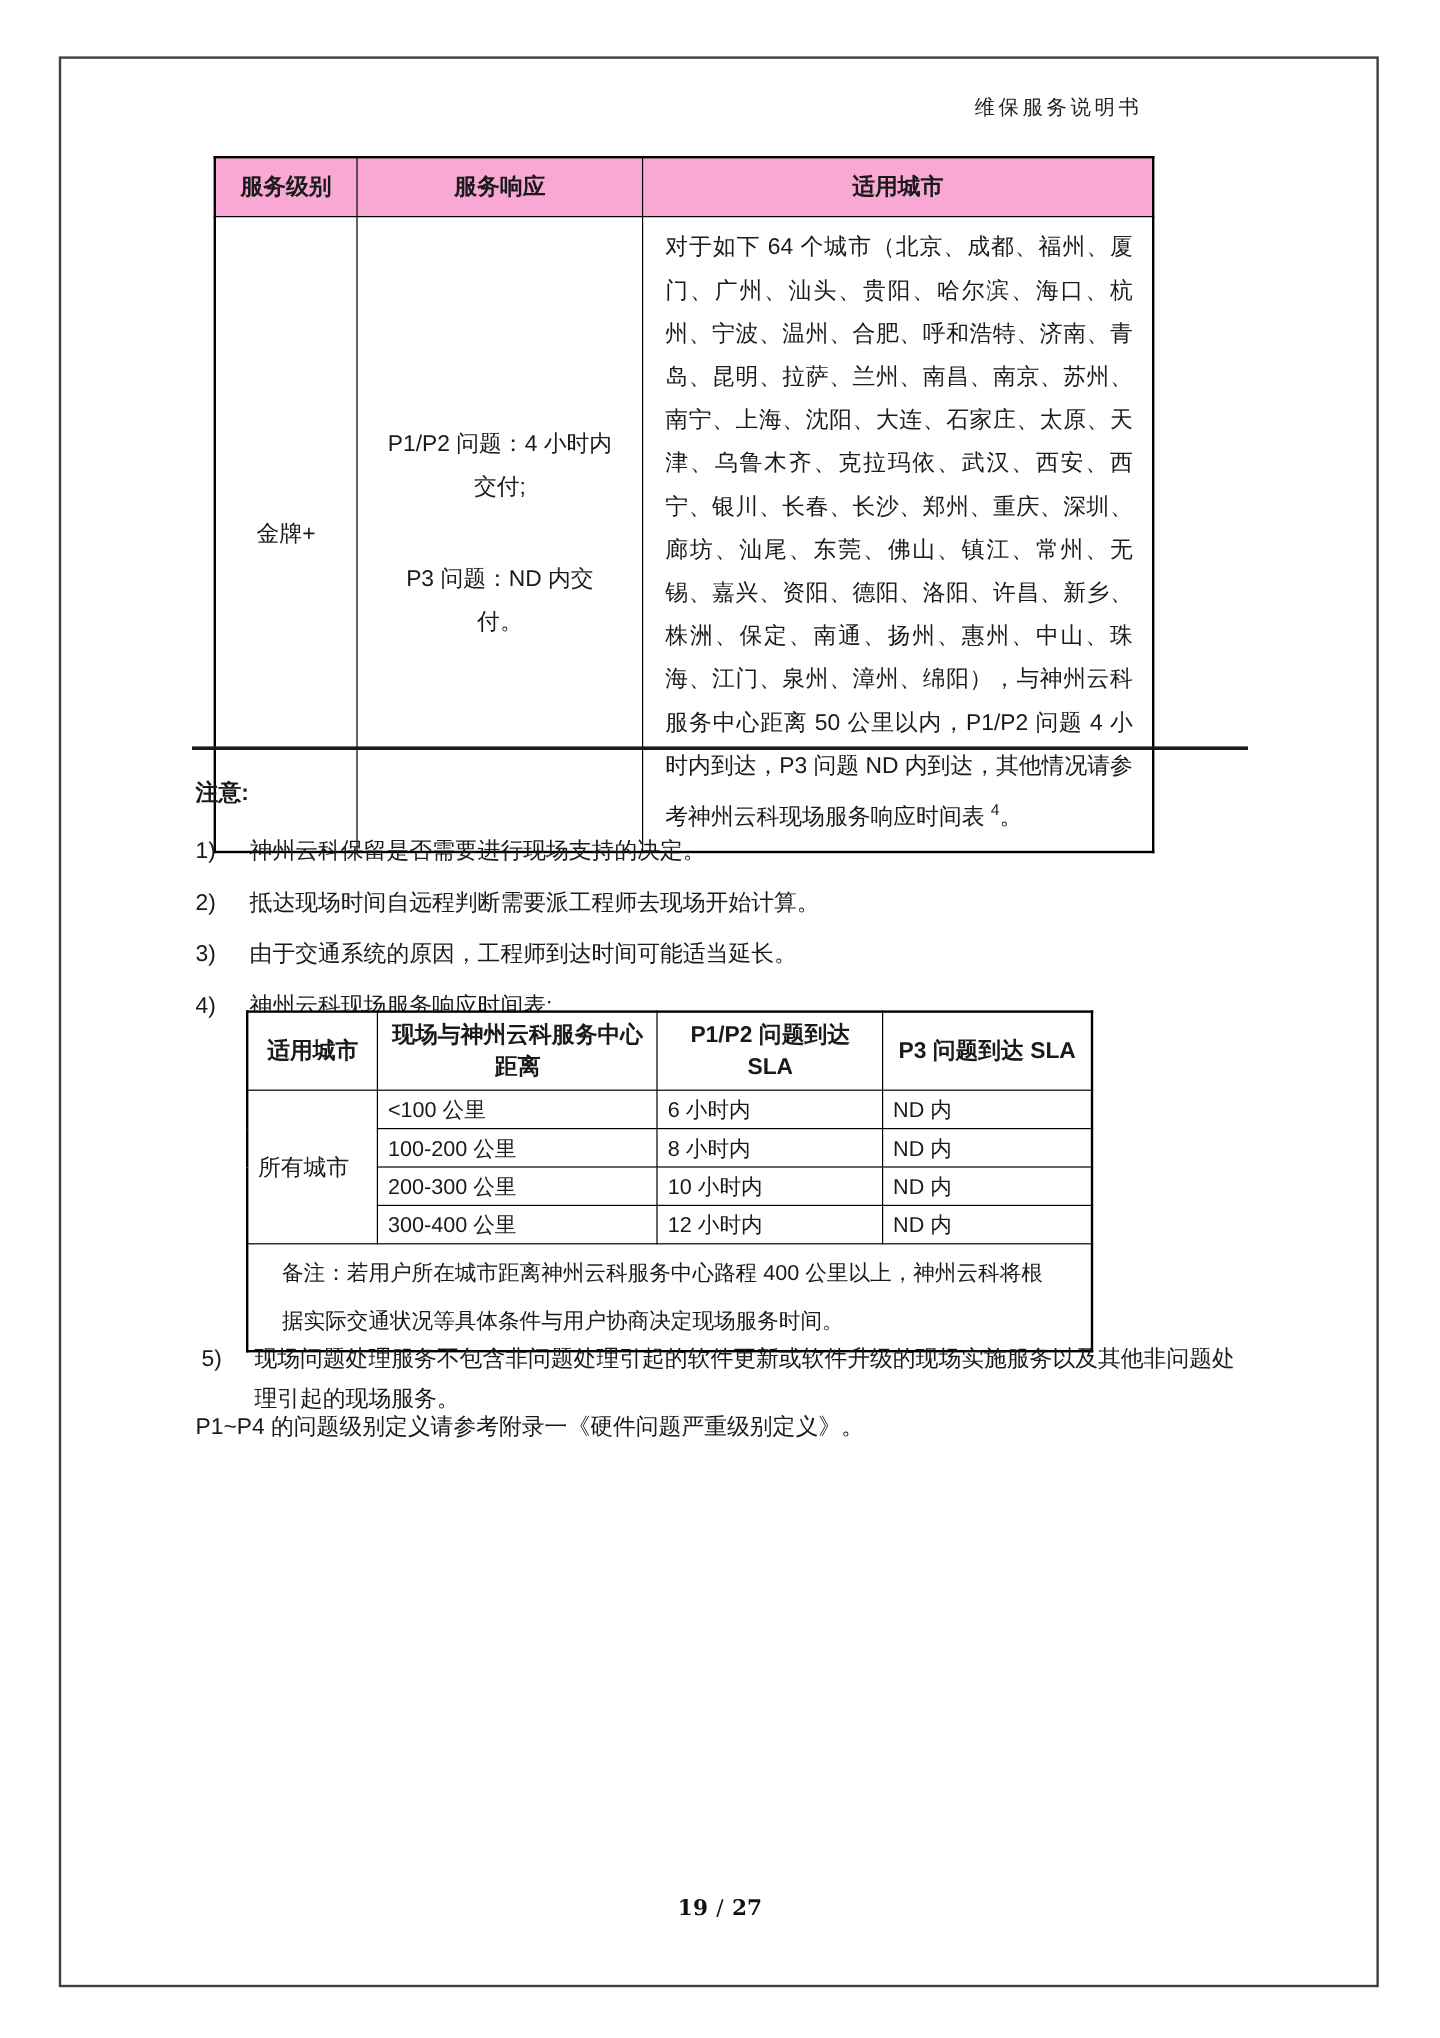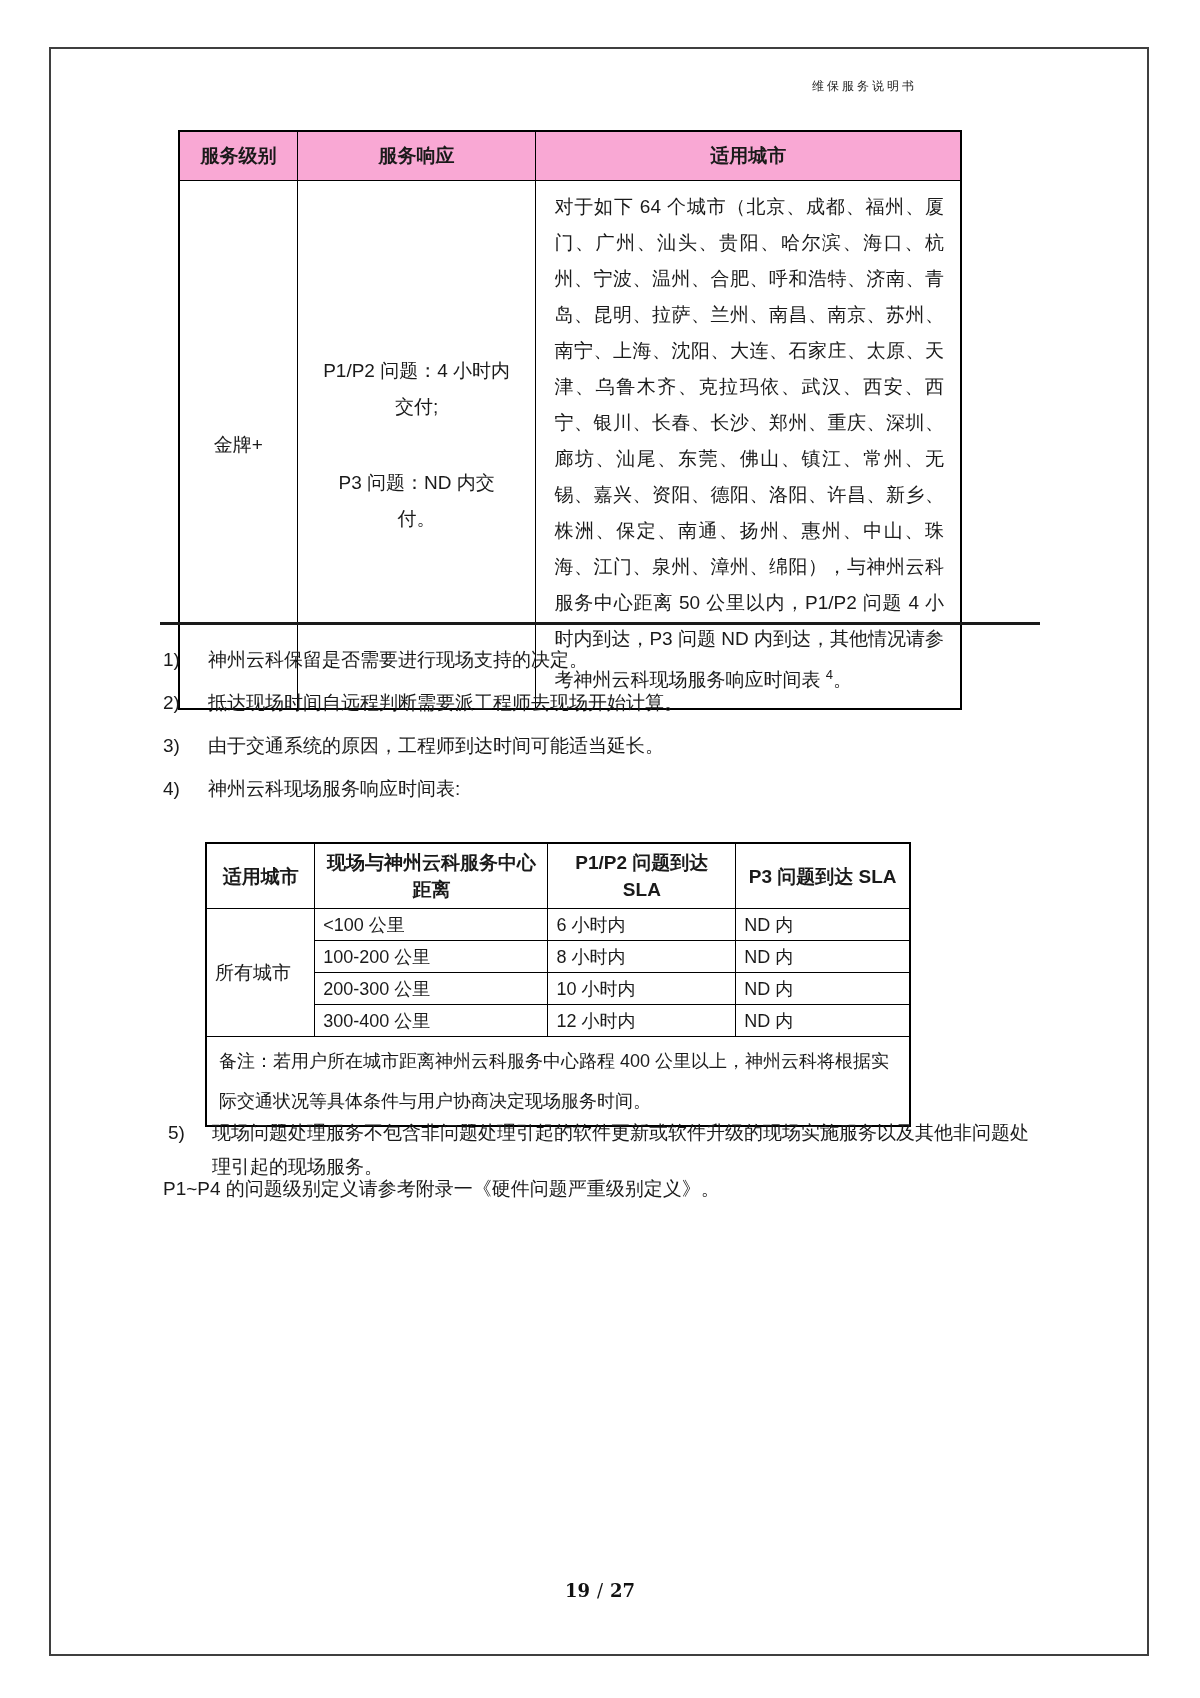--- a/index.html
+++ b/index.html
@@ -8,21 +8,21 @@
     font-family:"Liberation Sans","DejaVu Sans",sans-serif;color:#1a1a1a;
     overflow:hidden;
   }
   .page-frame{
     position:absolute;left:49px;top:47px;width:1100px;height:1609px;
     border:2px solid #3f3f3f;box-sizing:border-box;background:#ffffff;
   }
   .doc-header{
     position:absolute;top:78px;left:812px;
     font-family:"DejaVu Serif","Liberation Serif",serif;
-    font-size:12px;letter-spacing:3px;color:#222;
+    font-size:17px;letter-spacing:3px;color:#222;
   }
   
   table{border-collapse:collapse;}
   .table1{
     position:absolute;left:178px;top:130px;width:784px;
     border:2px solid #000;
   }
   .table1 th{
     background:#f9a8d4;border:1px solid #000;height:46px;
     font-size:19px;font-weight:bold;text-align:center;vertical-align:middle;
@@ -58,21 +58,21 @@
   .table2 th{
     border:1.5px solid #000;font-size:19px;font-weight:bold;text-align:center;
     vertical-align:middle;height:60px;line-height:27px;padding:2px 6px;background:#fff;
   }
   .table2 td{border:1.5px solid #000;height:29px;padding:1px 8px;vertical-align:middle;}
   .t2-c1{width:92px;font-size:19px;}
   .t2-c2{width:218px;}
   .t2-c3{width:172px;}
   .t2-c4{width:158px;}
   .remark-cell{
-    line-height:40px;padding:4px 12px !important;font-size:18px;height:auto !important;
+    line-height:40px;padding:4px 28px !important;font-size:18px;height:auto !important;
   }
   
   .item5{
     position:absolute;left:168px;top:1116px;width:878px;font-size:19px;line-height:34px;
     display:flex;
   }
   .item5 .num{width:44px;flex:0 0 44px;}
   .item5 .txt{flex:1;}
   .final-line{position:absolute;left:163px;top:1176px;font-size:19px;}
   
@@ -111,20 +111,21 @@
         <p>P3 问题：ND 内交付。</p>
       </td>
       <td class="cell-cities"><span>对于如下 64 个城市（北京、成都、福州、厦门、广州、汕头、贵阳、哈尔滨、海口、杭州、宁波、温州、合肥、呼和浩特、济南、青岛、昆明、拉萨、兰州、南昌、南京、苏州、南宁、上海、沈阳、大连、石家庄、太原、天津、乌鲁木齐、克拉玛依、武汉、西安、西宁、银川、长春、长沙、郑州、重庆、深圳、廊坊、汕尾、东莞、佛山、镇江、常州、无锡、嘉兴、资阳、德阳、洛阳、许昌、新乡、株洲、保定、南通、扬州、惠州、中山、珠海、江门、泉州、漳州、绵阳），与神州云科服务中心距离 50 公里以内，P1/P2 问题 4 小时内到达，P3 问题 ND 内到达，其他情况请参考神州云科现场服务响应时间表 </span><sup>4</sup><span>。</span></td>
     </tr>
   </tbody>
 </table>
 
 <div class="section-rule"></div>
 
 <div class="notes">
+  <p class="notes-title">注意:</p>
   <div class="note-item">
     <span class="num">1)</span>
     <span class="txt">神州云科保留是否需要进行现场支持的决定。</span>
   </div>
   <div class="note-item">
     <span class="num">2)</span>
     <span class="txt">抵达现场时间自远程判断需要派工程师去现场开始计算。</span>
   </div>
   <div class="note-item">
     <span class="num">3)</span>

